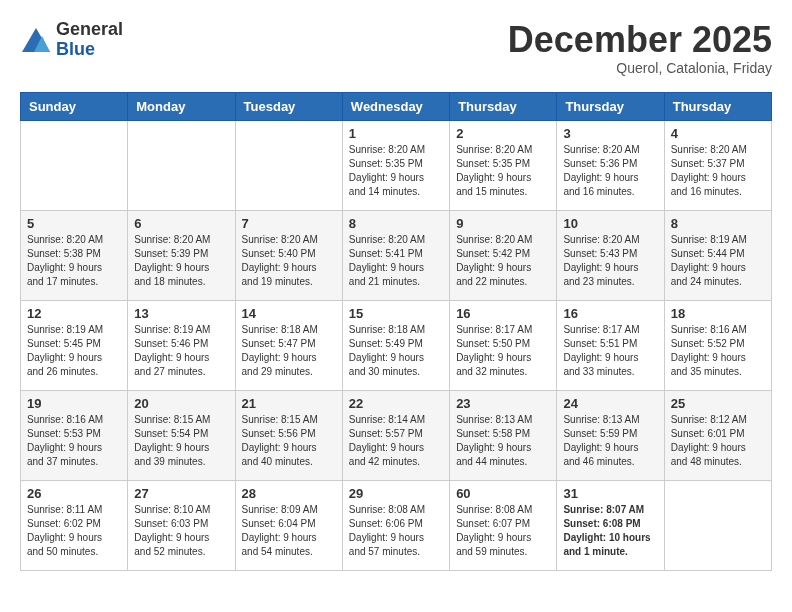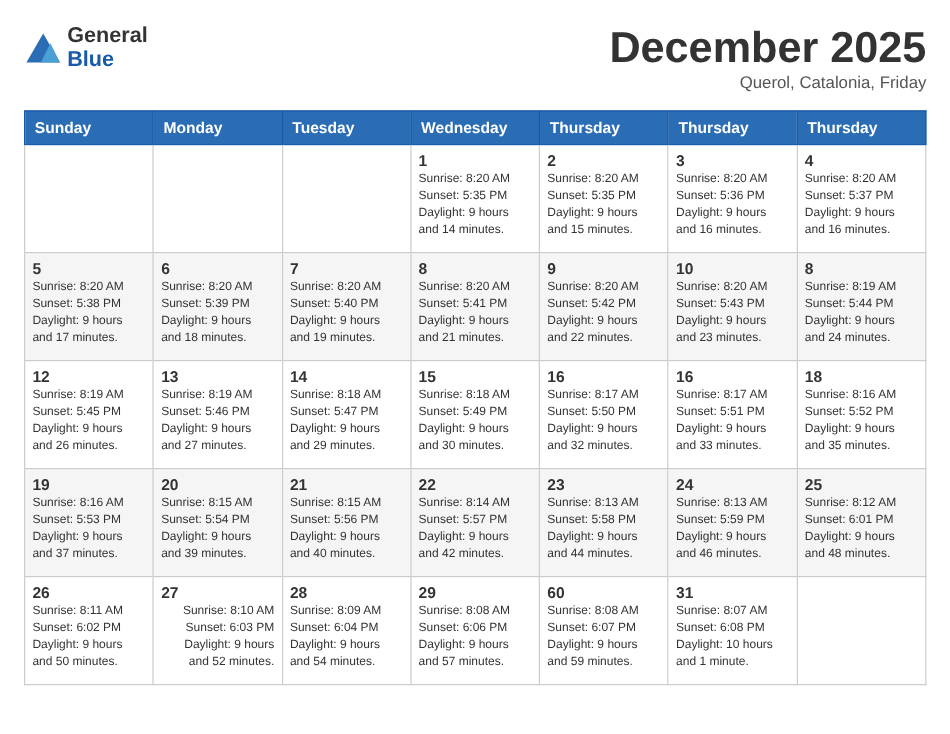--- a/index.html
+++ b/index.html
@@ -319,21 +319,21 @@
       <tr>
         <td>
           <span class="day-number">26</span>
           <div class="day-info" style="white-space: pre-line;">Sunrise: 8:11 AM
 Sunset: 6:02 PM
 Daylight: 9 hours
 and 50 minutes.</div>
         </td>
         <td>
           <span class="day-number">27</span>
-          <div class="day-info" style="white-space: pre-line; text-align: right;">Sunrise: 8:10 AM
+          <div class="day-info" style="white-space: pre-line;">Sunrise: 8:10 AM
 Sunset: 6:03 PM
 Daylight: 9 hours
 and 52 minutes.</div>
         </td>
         <td>
           <span class="day-number">28</span>
           <div class="day-info" style="white-space: pre-line;">Sunrise: 8:09 AM
 Sunset: 6:04 PM
 Daylight: 9 hours
 and 54 minutes.</div>
@@ -347,21 +347,21 @@
         </td>
         <td>
           <span class="day-number">60</span>
           <div class="day-info" style="white-space: pre-line;">Sunrise: 8:08 AM
 Sunset: 6:07 PM
 Daylight: 9 hours
 and 59 minutes.</div>
         </td>
         <td>
           <span class="day-number">31</span>
-          <div class="day-info" style="white-space: pre-line;">Sunrise: 8:07 AM
+          <div class="day-info" style="white-space: pre-line; font-weight: bold;">Sunrise: 8:07 AM
 Sunset: 6:08 PM
 Daylight: 10 hours
 and 1 minute.</div>
         </td>
         <td class="empty-cell"></td>
       </tr>
     </tbody>
 </table>
 
 </body></html>

